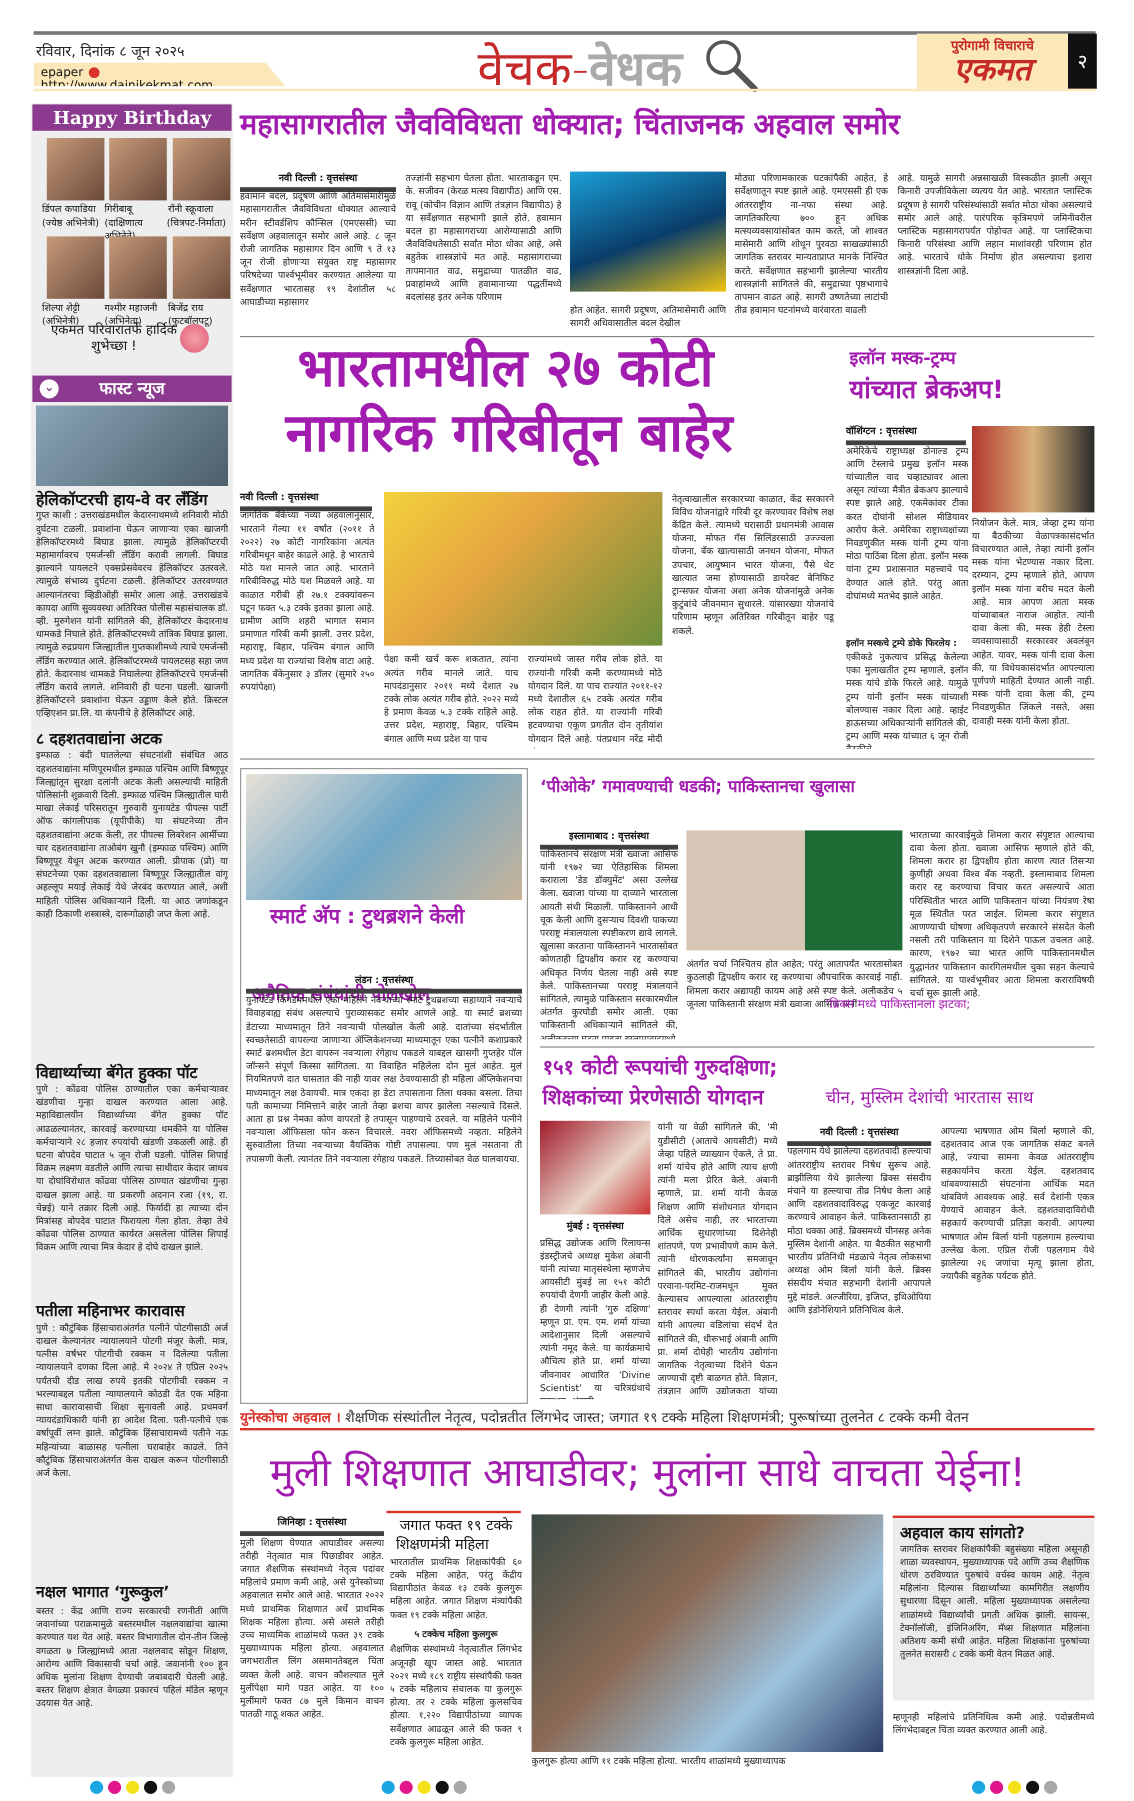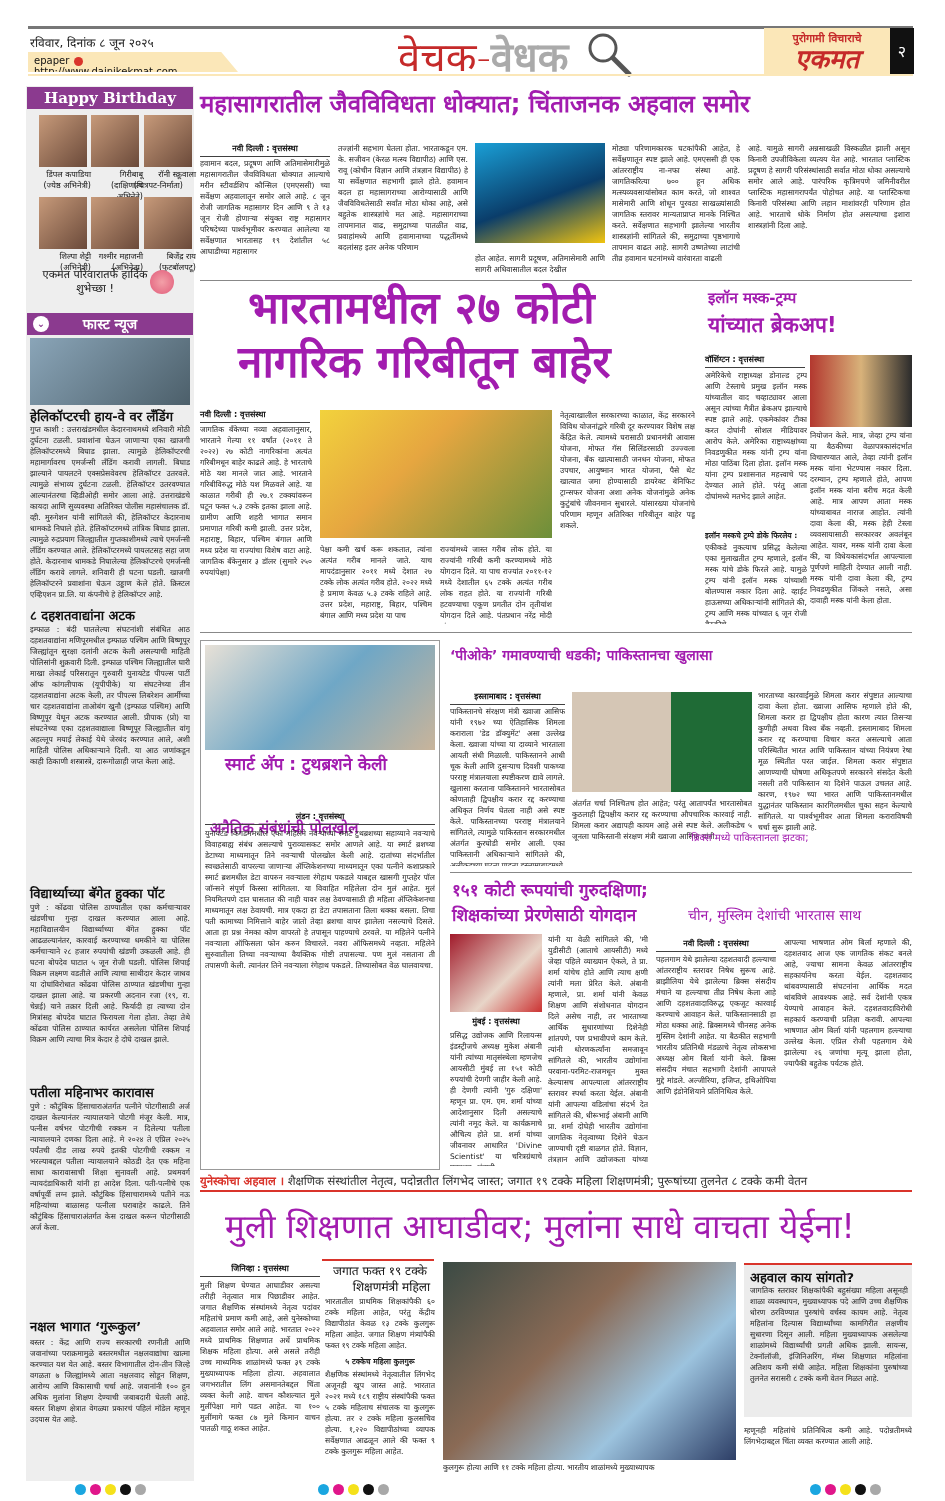--- a/index.html
+++ b/index.html
@@ -14,31 +14,31 @@
 .brand .b{color:#aaa;font-weight:bold}
 .lens{left:585px;top:30px;width:48px;height:48px}
 .logo-box{left:764px;top:28px;width:126px;height:46px;background:#fbe7b8;text-align:center}
 .logo-box .t{font-size:11px;color:#c52a2a;font-weight:bold;margin-top:2px}
 .logo-box .l{font-size:26px;color:#c52a2a;font-weight:bold;font-style:italic;line-height:28px}
 .pageno{left:890px;top:28px;width:24px;height:46px;background:#111;color:#fff;font-size:16px;text-align:center;padding-top:12px}
 .hdr-bot{left:28px;top:74px;width:885px;height:2px;background:#fbe7b8}
 .sidebar{left:26px;top:86px;width:168px;height:1395px;background:#eeeeee}
 .hb-title{left:27px;top:87px;width:166px;height:22px;background:#8b3a8f;color:#fff;font-family:"DejaVu Serif",serif;font-weight:bold;font-size:15px;text-align:center;line-height:22px}
 .celeb{position:absolute;width:48px;height:52px;background:linear-gradient(135deg,#c79a7a,#6b4a3a)}
-.cname{position:absolute;width:56px;font-size:8px;text-align:right;line-height:11px}
+.cname{position:absolute;width:56px;font-size:8px;text-align:left;line-height:11px}
 .wish{left:40px;top:268px;font-size:11px;text-align:center;width:110px;line-height:14px}
 .bouquet{left:150px;top:270px;width:24px;height:24px;border-radius:50%;background:radial-gradient(circle,#f3a0a8,#e15c7a)}
 .fn-title{left:27px;top:313px;width:166px;height:22px;background:#8b3a8f;color:#fff;font-size:14px;font-weight:bold;text-align:center;line-height:22px}
 .fn-title .ico{position:absolute;left:6px;top:3px;width:16px;height:16px;border-radius:50%;background:#fff;color:#8b3a8f;font-size:10px;line-height:16px}
 .photo{background:linear-gradient(135deg,#8aa5b8,#4c5f6a)}
 .sb-h{position:absolute;left:30px;font-size:13px;font-weight:bold;width:160px}
 .sb-p{position:absolute;left:30px;width:160px;font-size:7.6px;line-height:11px;color:#222;text-align:justify;overflow:hidden}
 .headline{font-weight:bold;color:#a21caf;white-space:nowrap}
 .col{position:absolute;font-size:7.6px;line-height:11px;color:#222;text-align:justify;overflow:hidden}
-.dateline{position:absolute;font-size:8px;font-weight:bold;text-align:center;border-bottom:1px solid #404040;padding-bottom:3px}
+.dateline{position:absolute;font-size:8px;font-weight:bold;text-align:center;border-bottom:4px solid #404040;padding-bottom:3px}
 .hr{position:absolute;height:1px;background:#888}
 .strap{left:200px;top:1173px;width:712px;font-size:11.5px;color:#333;border-bottom:2px solid #d9342b;padding-bottom:2px;white-space:nowrap;overflow:hidden}
 .strap .r{color:#d9342b;font-weight:bold}
 .inset{position:absolute;background:#ececec;border-top:2px solid #d9342b}
 .cmyk{position:absolute;top:1484px;display:flex;gap:4px}
 .cmyk span{width:11px;height:11px;border-radius:50%;display:inline-block}
 </style>
 </head>
 <body>
 
@@ -67,21 +67,21 @@
 <div class="abs hb-title">Happy Birthday</div>
 <div id="celebs">
     <div class="celeb" style="left: 39px; top: 115px;"></div>
     <div class="cname" style="left: 35px; top: 169px;">डिंपल कपाडिया</div>
     <div class="cname" style="left: 35px; top: 180px;">(ज्येष्ठ अभिनेत्री)</div>
     <div class="celeb" style="left: 91px; top: 115px;"></div>
     <div class="cname" style="left: 87px; top: 169px;">गिरीबाबू</div>
     <div class="cname" style="left: 87px; top: 180px;">(दाक्षिणात्य अभिनेते)</div>
     <div class="celeb" style="left: 144px; top: 115px;"></div>
     <div class="cname" style="left: 140px; top: 169px;">रॉनी स्क्रूवाला</div>
-    <div class="cname" style="left: 127px; top: 180px;">(चित्रपट-निर्माता)</div>
+    <div class="cname" style="left: 139px; top: 180px;">(चित्रपट-निर्माता)</div>
     <div class="celeb" style="left: 39px; top: 197px;"></div>
     <div class="cname" style="left: 35px; top: 251px;">शिल्पा शेट्टी</div>
     <div class="cname" style="left: 35px; top: 262px;">(अभिनेत्री)</div>
     <div class="celeb" style="left: 91px; top: 197px;"></div>
     <div class="cname" style="left: 87px; top: 251px;">गश्मीर महाजनी</div>
     <div class="cname" style="left: 87px; top: 262px;">(अभिनेता)</div>
     <div class="celeb" style="left: 144px; top: 197px;"></div>
     <div class="cname" style="left: 140px; top: 251px;">बिजेंद्र राय</div>
     <div class="cname" style="left: 140px; top: 262px;">(फुटबॉलपटू)</div>
   </div>
@@ -165,21 +165,21 @@
 <div class="abs strap">
   <span class="r">युनेस्कोचा अहवाल ।</span>
   <span>शैक्षणिक संस्थांतील नेतृत्व, पदोन्नतीत लिंगभेद जास्त;  जगात १९ टक्के महिला शिक्षणमंत्री; पुरूषांच्या तुलनेत ८ टक्के कमी वेतन</span>
 </div>
 
 <div class="abs headline" style="left:225px;top:1203px;font-size:33px;font-weight:normal">मुली शिक्षणात आघाडीवर; मुलांना साधे वाचता येईना!</div>
 <div class="dateline" style="left:200px;top:1262px;width:120px">जिनिव्हा : वृत्तसंस्था</div>
 <div class="col" style="left:200px;top:1280px;width:120px;height:195px">मुली शिक्षण घेण्यात आघाडीवर असल्या तरीही नेतृत्वात मात्र पिछाडीवर आहेत. जगात शैक्षणिक संस्थांमध्ये नेतृत्व पदांवर महिलांचे प्रमाण कमी आहे, असे युनेस्कोच्या अहवालात समोर आले आहे. भारतात २०२२ मध्ये प्राथमिक शिक्षणात अर्धे प्राथमिक शिक्षक महिला होत्या. असे असले तरीही उच्च माध्यमिक शाळांमध्ये फक्त ३९ टक्के मुख्याध्यापक महिला होत्या. अहवालात जगभरातील लिंग असमानतेबद्दल चिंता व्यक्त केली आहे. वाचन कौशल्यात मुले मुलींपेक्षा मागे पडत आहेत. या १०० मुलींमागे फक्त ८७ मुले किमान वाचन पातळी गाठू शकत आहेत.</div>
 <div class="abs" style="left:322px;top:1259px;width:112px;height:2px;background:#d9342b"></div>
 <div class="abs" style="left:330px;top:1262px;font-size:12px;text-align:center;width:100px">जगात फक्त १९ टक्के</div>
-<div class="abs" style="left:330px;top:1278px;font-size:12px;text-align:right;width:100px">शिक्षणमंत्री महिला</div>
+<div class="abs" style="left:330px;top:1278px;font-size:12px;text-align:left;width:100px">शिक्षणमंत्री महिला</div>
 <div class="col" style="left:325px;top:1296px;width:110px;height:56px">भारतातील प्राथमिक शिक्षकांपैकी ६० टक्के महिला आहेत, परंतु केंद्रीय विद्यापीठांत केवळ १३ टक्के कुलगुरू महिला आहेत. जगात शिक्षण मंत्र्यांपैकी फक्त १९ टक्के महिला आहेत.</div>
 <div class="col" style="left:325px;top:1356px;width:110px;height:12px;font-weight:bold;text-align:center">५ टक्केच महिला कुलगुरू</div>
 <div class="col" style="left:325px;top:1369px;width:110px;height:108px">शैक्षणिक संस्थांमध्ये नेतृत्वातील लिंगभेद अजूनही खूप जास्त आहे. भारतात २०२१ मध्ये १८९ राष्ट्रीय संस्थांपैकी फक्त ५ टक्के महिलाच संचालक या कुलगुरू होत्या. तर २ टक्के महिला कुलसचिव होत्या. १,२२० विद्यापीठांच्या व्यापक सर्वेक्षणात आढळून आले की फक्त ९ टक्के कुलगुरू महिला आहेत.</div>
 <div class="abs" style="left:443px;top:1262px;width:293px;height:198px;background:linear-gradient(135deg,#3b4a44,#8a6a55 40%,#9cc3de 70%,#2d3e66)"></div>
 <div class="col" style="left:443px;top:1462px;width:293px;height:12px">कुलगुरू होत्या आणि ११ टक्के महिला होत्या. भारतीय शाळांमध्ये मुख्याध्यापक</div>
 <div class="inset" style="left:744px;top:1263px;width:168px;height:154px"></div>
 <div class="abs" style="left:750px;top:1268px;font-size:13px;font-weight:bold">अहवाल काय सांगतो?</div>
 <div class="col" style="left:750px;top:1285px;width:158px;height:130px">जागतिक स्तरावर शिक्षकांपैकी बहुसंख्या महिला असूनही शाळा व्यवस्थापन, मुख्याध्यापक पदे आणि उच्च शैक्षणिक धोरण ठरविण्यात पुरुषांचे वर्चस्व कायम आहे. नेतृत्व महिलांना दिल्यास विद्यार्थ्यांच्या कामगिरीत लक्षणीय सुधारणा दिसून आली. महिला मुख्याध्यापक असलेल्या शाळांमध्ये विद्यार्थ्यांची प्रगती अधिक झाली. सायन्स, टेक्नॉलॉजी, इंजिनिअरिंग, मॅथ्स शिक्षणात महिलांना अतिशय कमी संधी आहेत. महिला शिक्षकांना पुरुषांच्या तुलनेत सरासरी ८ टक्के कमी वेतन मिळत आहे.</div>
 <div class="col" style="left:744px;top:1425px;width:168px;height:45px">म्हणूनही महिलांचे प्रतिनिधित्व कमी आहे. पदोन्नतीमध्ये लिंगभेदाबद्दल चिंता व्यक्त करण्यात आली आहे.</div>
 

